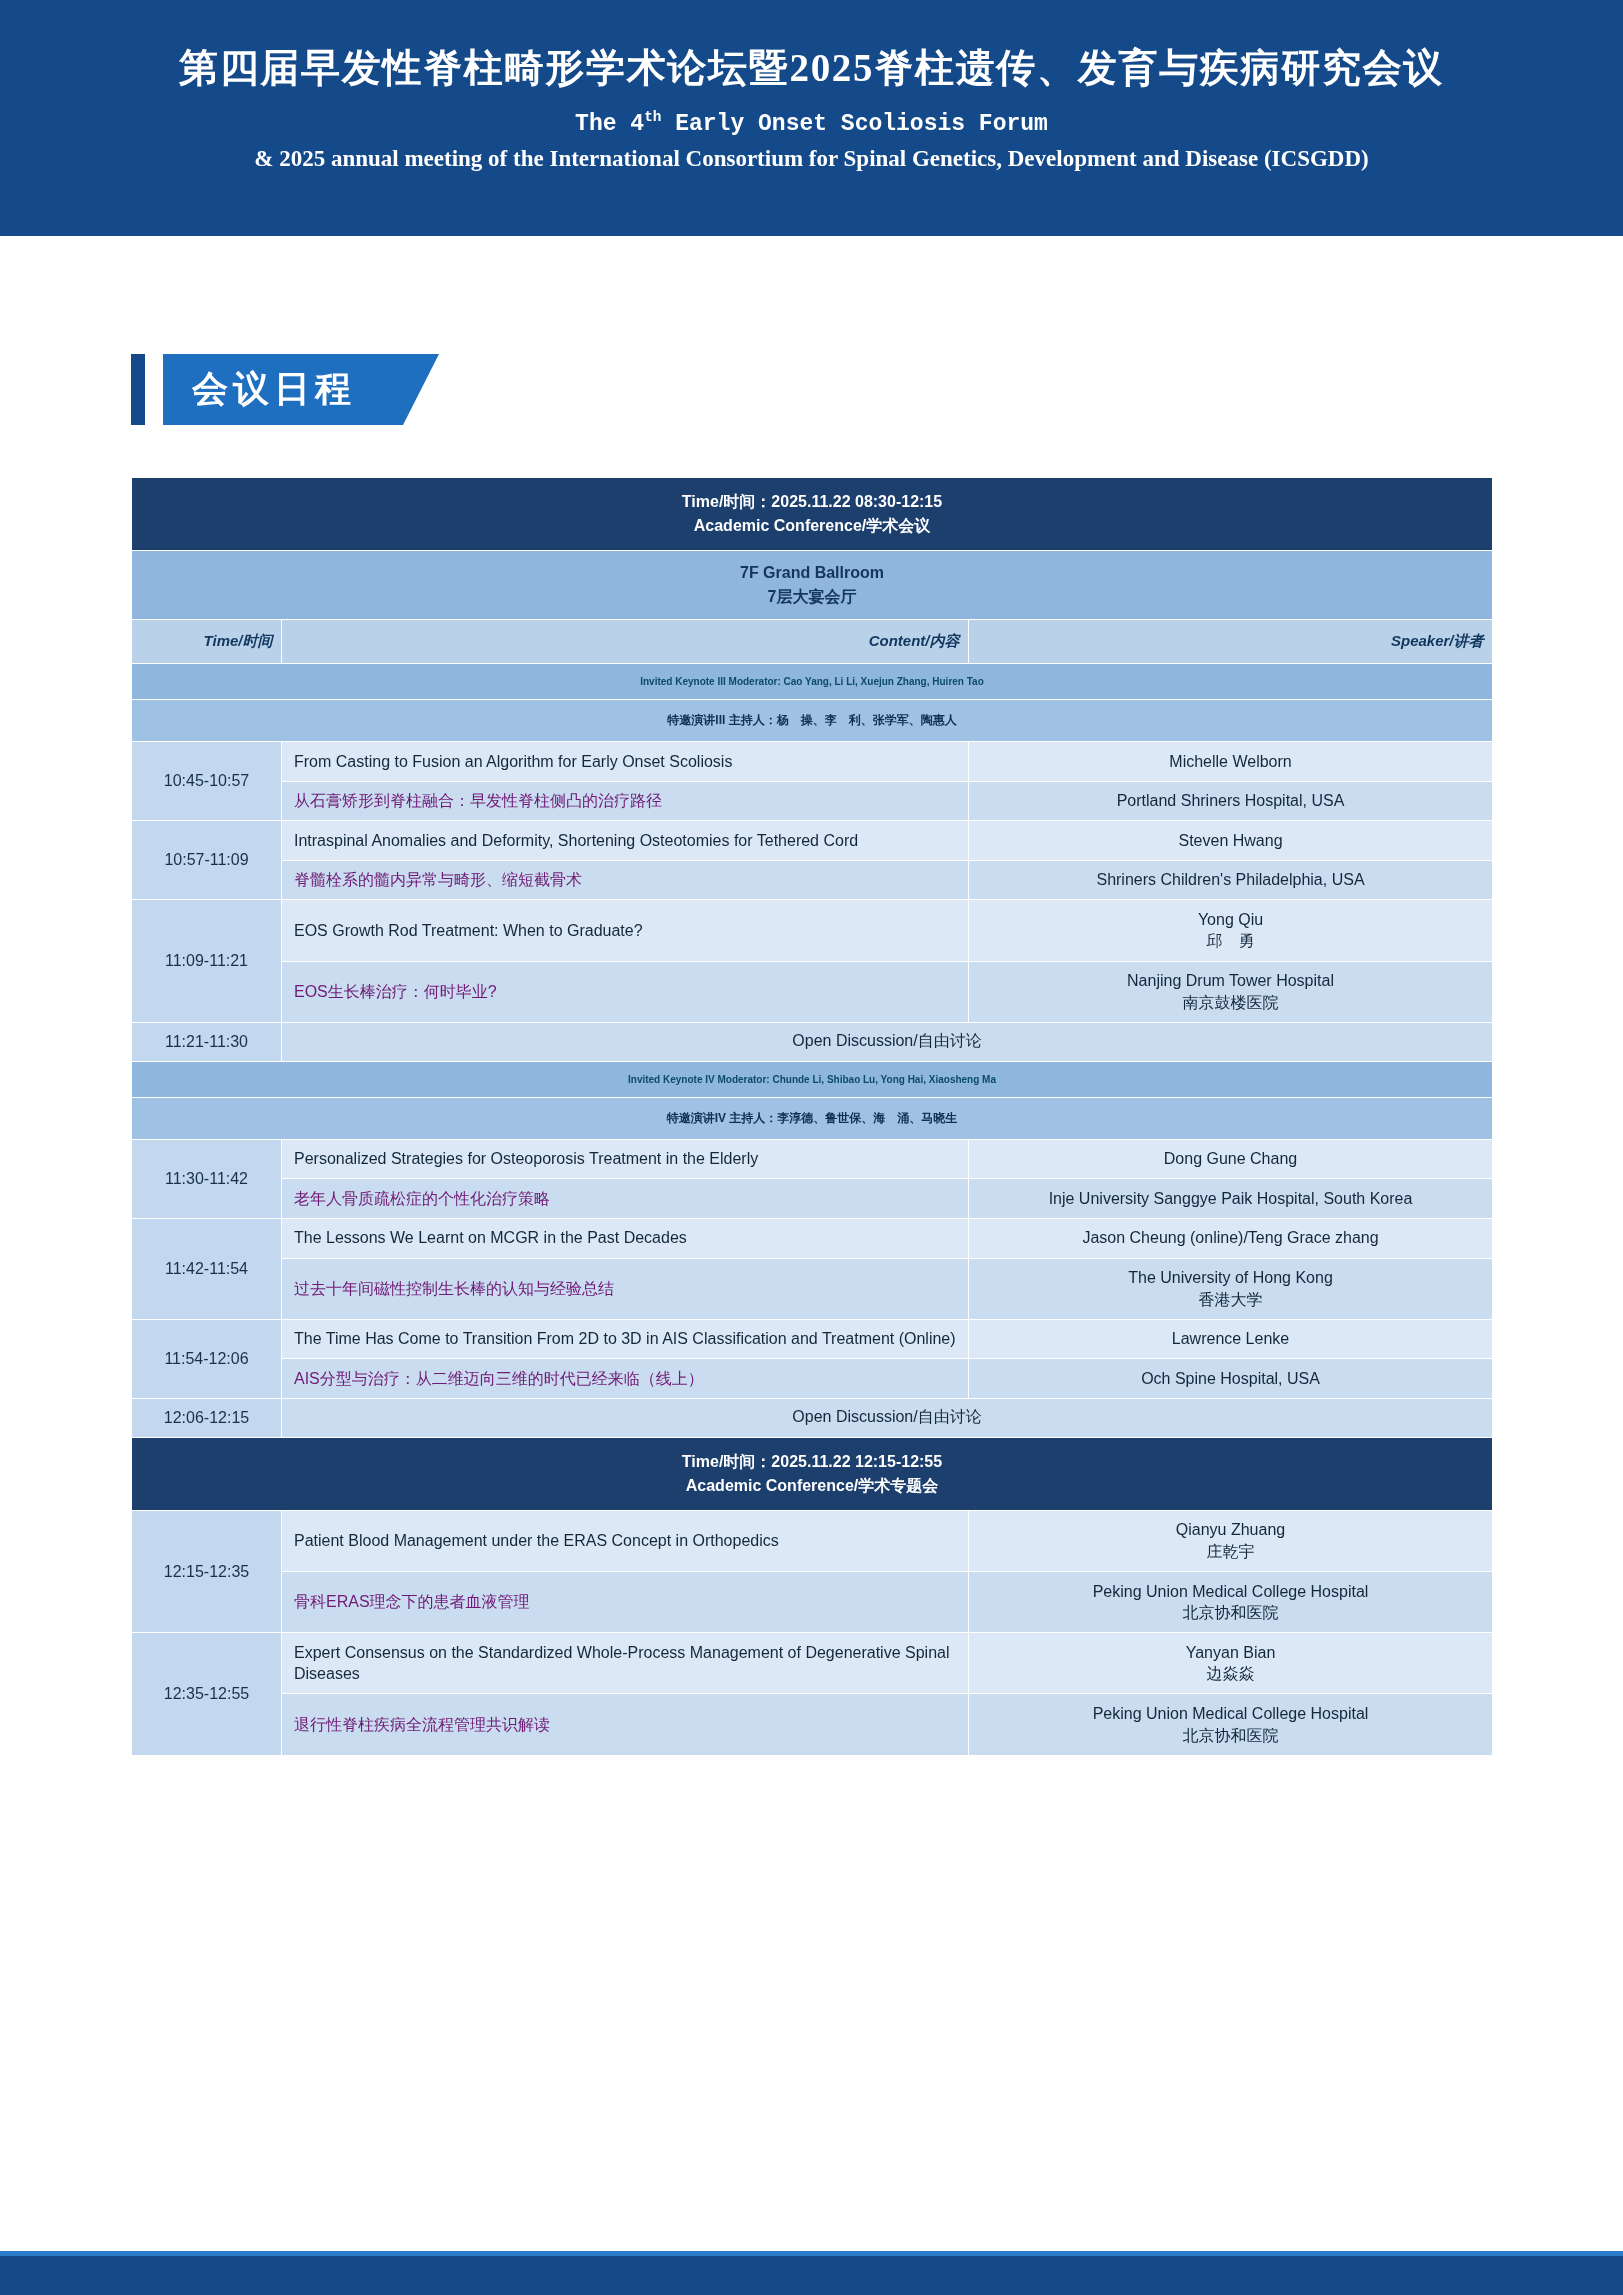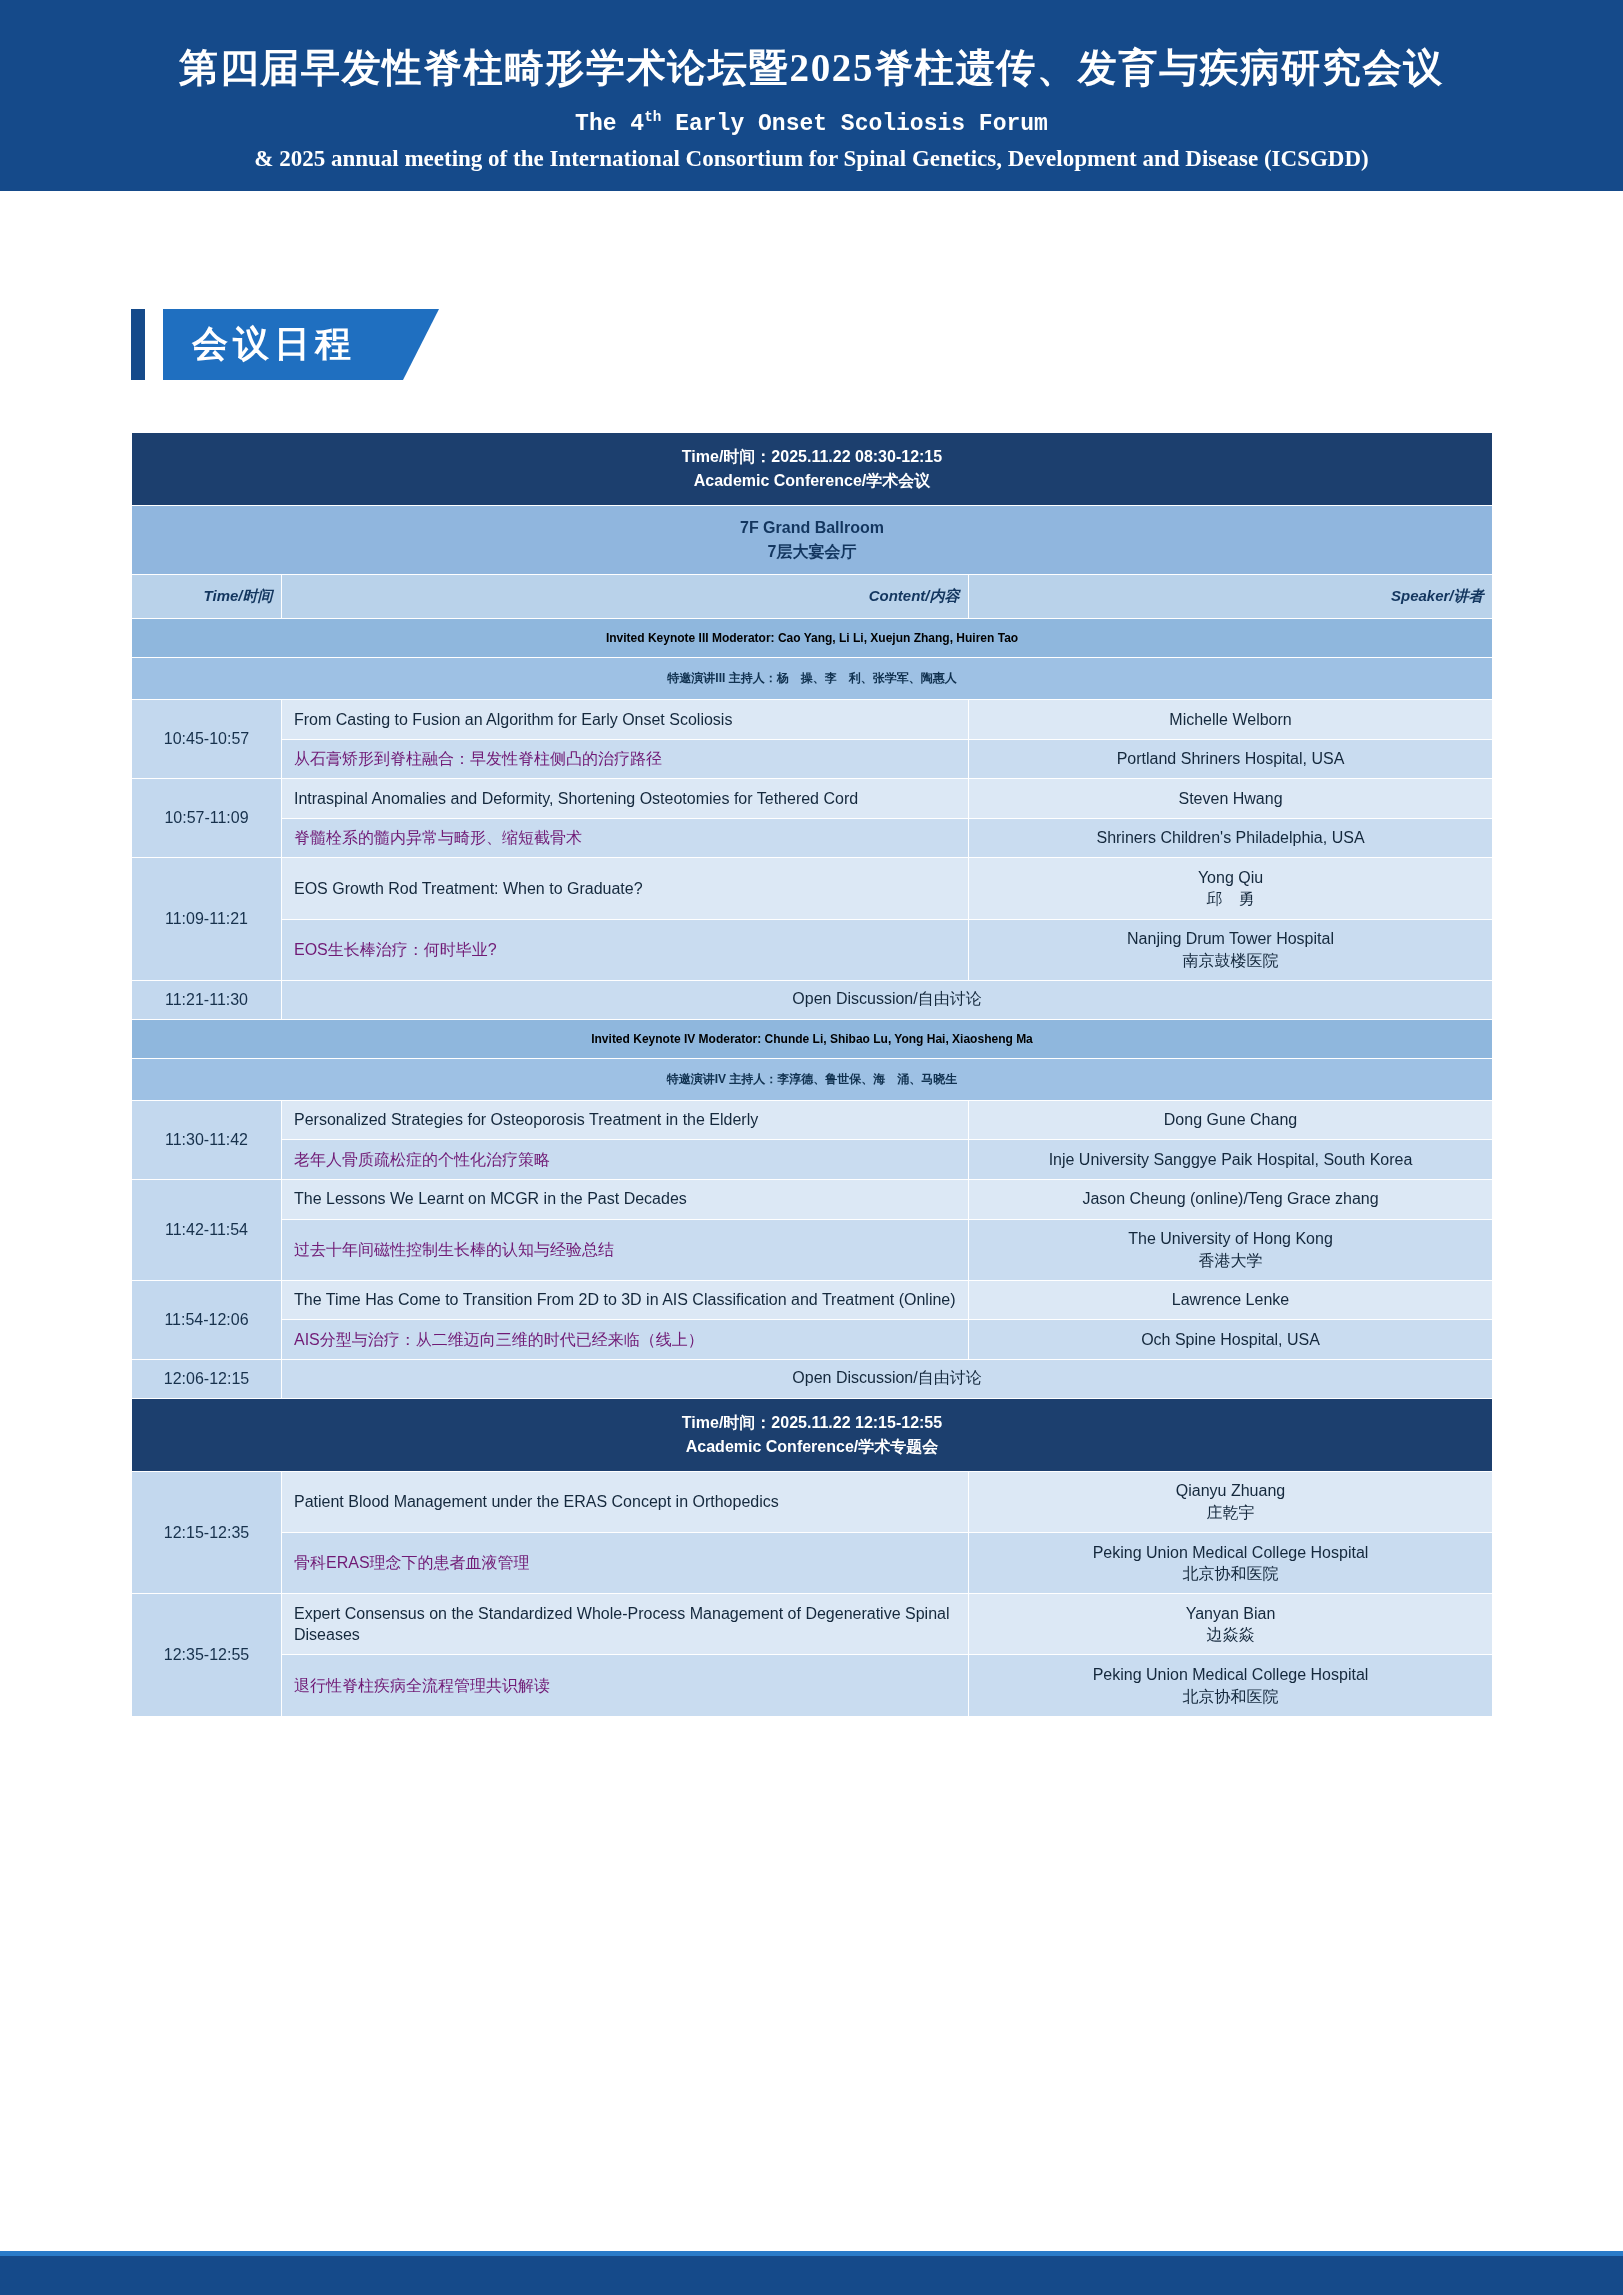--- a/index.html
+++ b/index.html
@@ -15,21 +15,21 @@
     overflow: hidden;
   }
 
   
   .header {
     background: #154a8a;
     color: #ffffff;
     padding: 44px 34px 37px 34px;
     text-align: center;
     box-sizing: border-box;
-    height: 191px;
+    height: 236px;
   }
   .header-cn {
     font-size: 39px;
     font-weight: bold;
     letter-spacing: 1.7px;
     line-height: 1.25;
     margin-bottom: 15px;
     font-family: "Liberation Serif", serif;
   }
   .header-en1 {
@@ -127,24 +127,24 @@
     background: #b9d2ea;
     color: #13365f;
     text-align: right;
     font-weight: bold;
     font-size: 15px;
     padding: 12px 8.5px;
     font-style: italic;
   }
   .row-keynote td {
     background: #8fb7dd;
-    color: #000000;
-    text-align: center;
-    font-weight: bold;
-    font-size: 12px;
+    color: #0c4a6e;
+    text-align: center;
+    font-weight: bold;
+    font-size: 10px;
     padding: 12px 8.5px;
   }
   .row-keynote-cn td {
     background: #9ec1e4;
     color: #10314f;
     text-align: center;
     font-weight: bold;
     font-size: 12px;
     padding: 12px 8.5px;
   }

